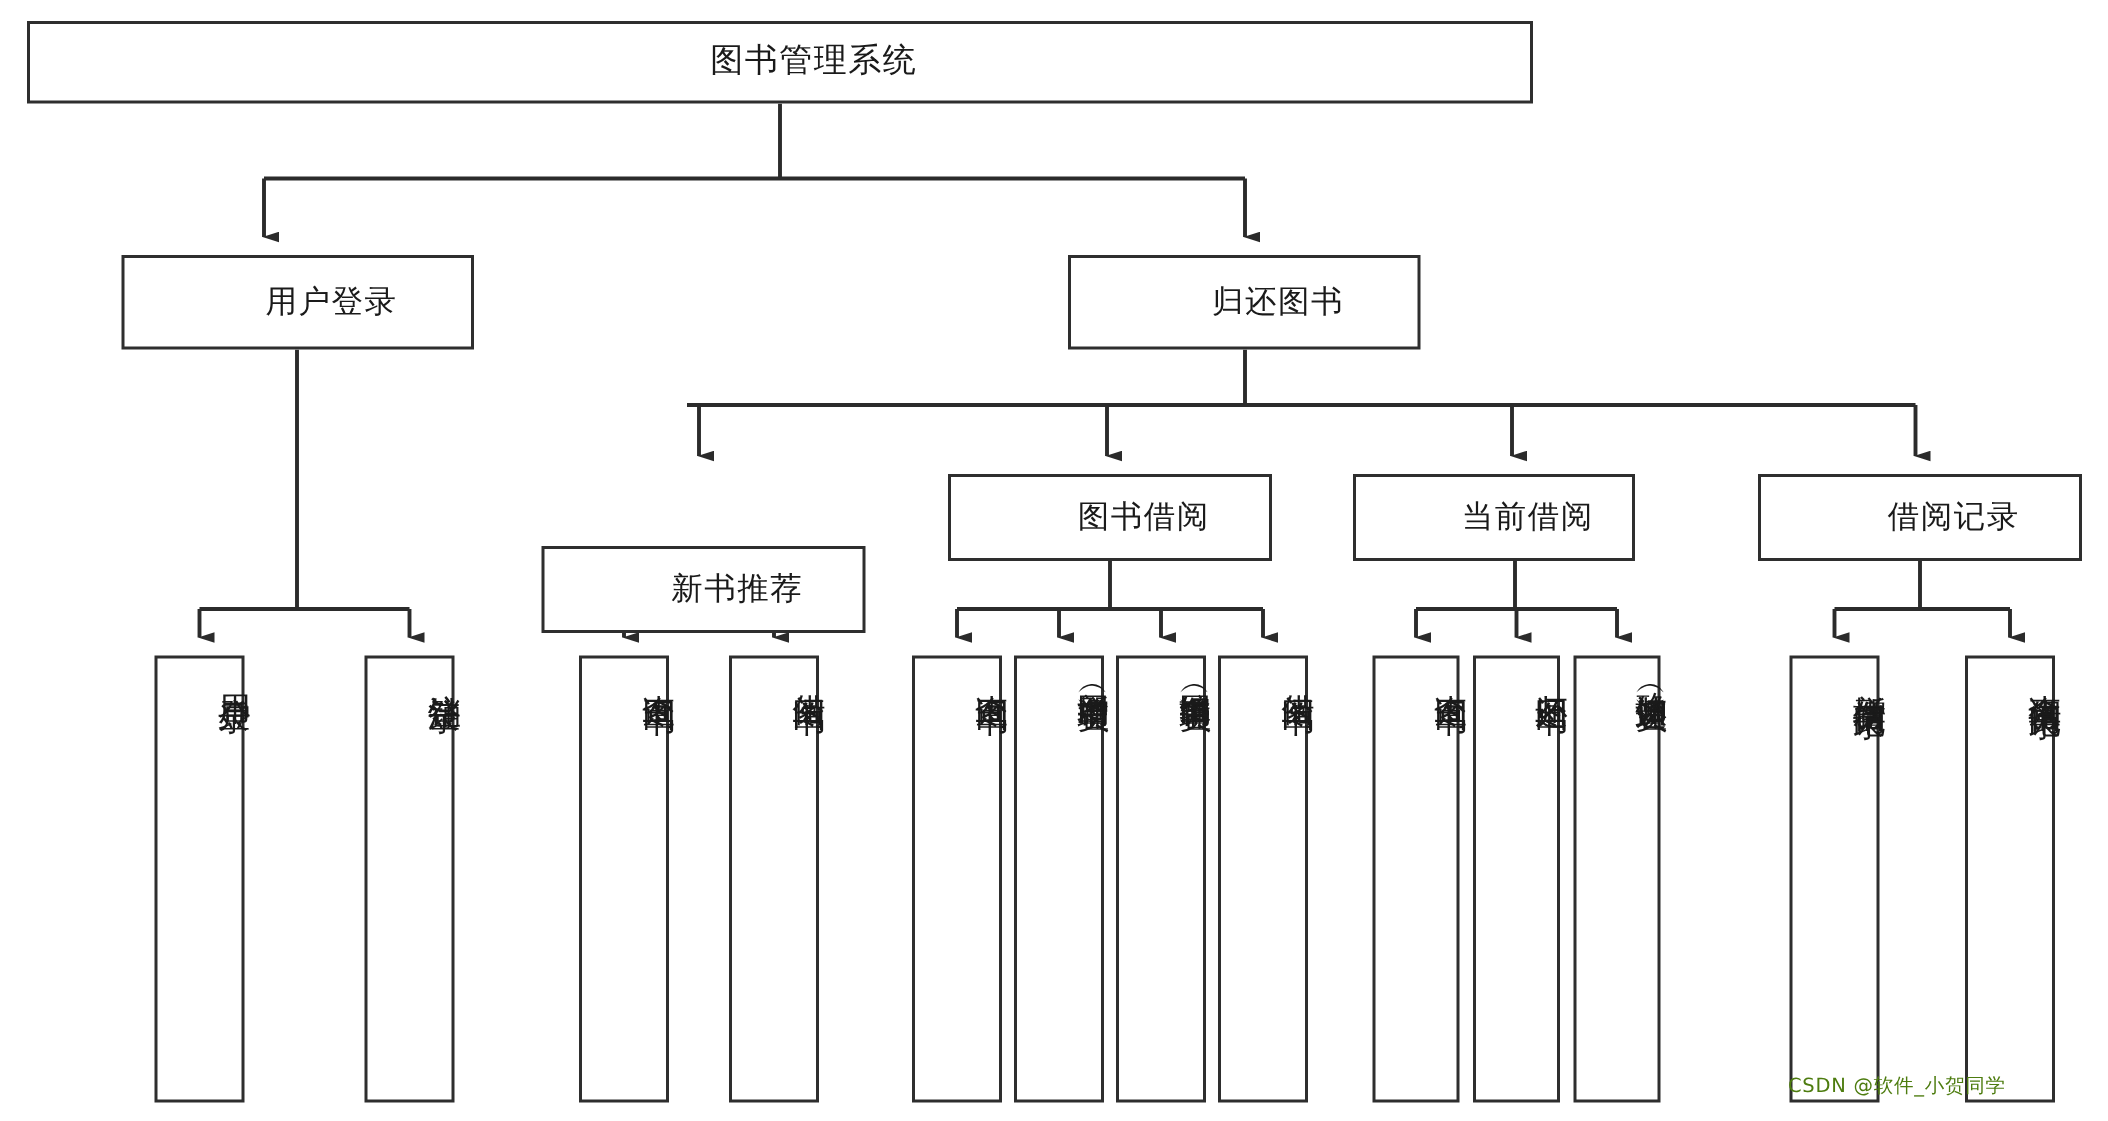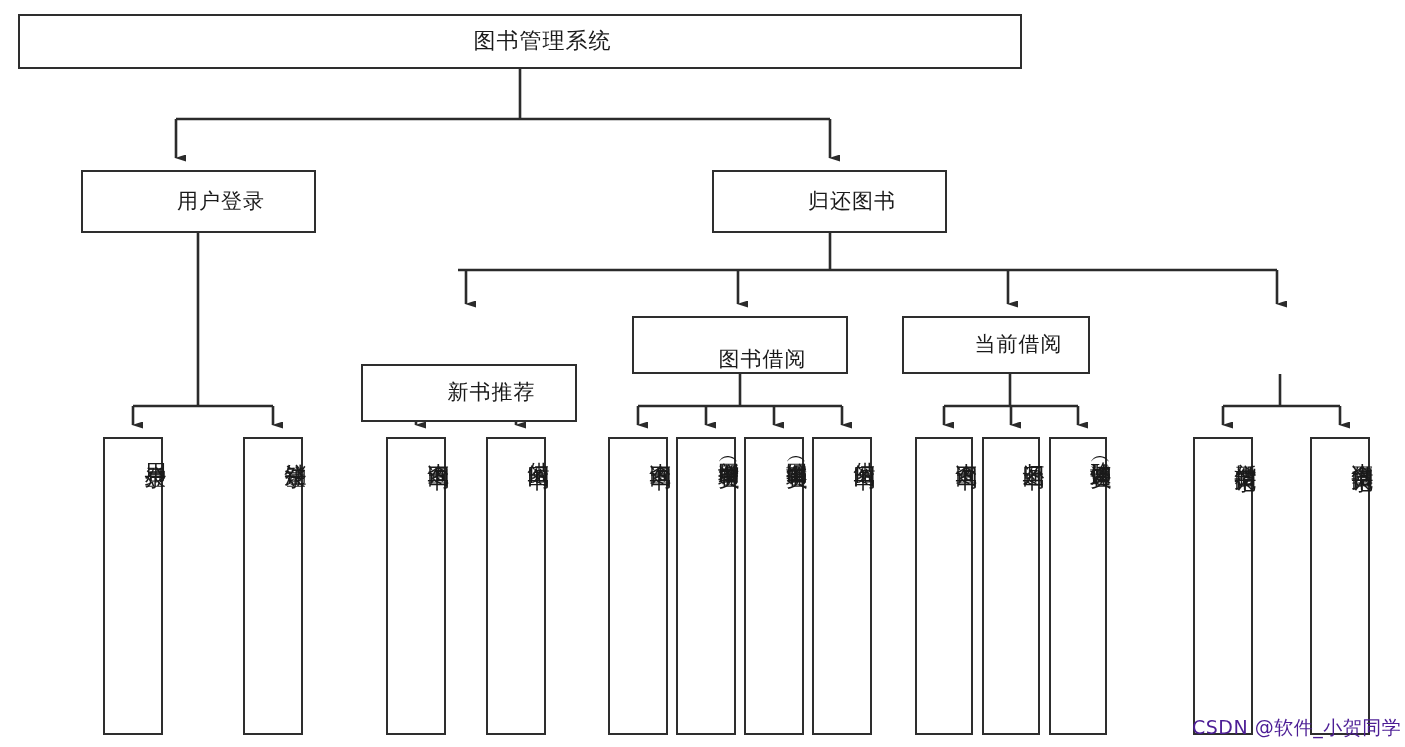--- a/index.html
+++ b/index.html
@@ -62,22 +62,22 @@
     font-size: 22px;
     line-height: 1.08;
     letter-spacing: 2px;
   }
   .node.vert.tall .label {
     font-size: 21px;
     letter-spacing: 1px;
   }
   .watermark {
     position: absolute;
-    color: #4c1d95;
-    font-size: 19px;
+    color: #4d7c0f;
+    font-size: 13px;
     white-space: nowrap;
     letter-spacing: 0.5px;
   }
 </style>
 </head>
 <body>
 
 <div id="canvas">
 
   <svg class="wires" viewBox="0 0 1405 747" xmlns="http://www.w3.org/2000/svg">
@@ -137,26 +137,29 @@
   <div class="node horiz" style="left:81px; top:170px; width:235px; height:63px;">
     <span class="label">用户登录</span>
   </div>
   <div class="node horiz" style="left:712px; top:170px; width:235px; height:63px;">
     <span class="label">归还图书</span>
   </div>
 
   <div class="node horiz" style="left:361px; top:316px; width:216px; height:58px;margin-top:48px;">
     <span class="label">新书推荐</span>
   </div>
-  <div class="node horiz" style="left:632px; top:316px; width:216px; height:58px;align-items:flex-end;">
+  <div class="node horiz" style="left:632px; top:316px; width:216px; height:58px;">
     <span class="label">图书借阅</span>
   </div>
   <div class="node horiz" style="left:902px; top:316px; width:188px; height:58px;">
     <span class="label">当前借阅</span>
   </div>
+  <div class="node horiz" style="left:1172px; top:316px; width:216px; height:58px;">
+    <span class="label">借阅记录</span>
+  </div>
 
   <div class="node vert" style="left:103px; top:437px; width:60px; height:298px;">
     <span class="label">用户登录</span>
   </div>
   <div class="node vert" style="left:243px; top:437px; width:60px; height:298px;">
     <span class="label">注销登录</span>
   </div>
   <div class="node vert" style="left:386px; top:437px; width:60px; height:298px;">
     <span class="label">查询图书</span>
   </div>

